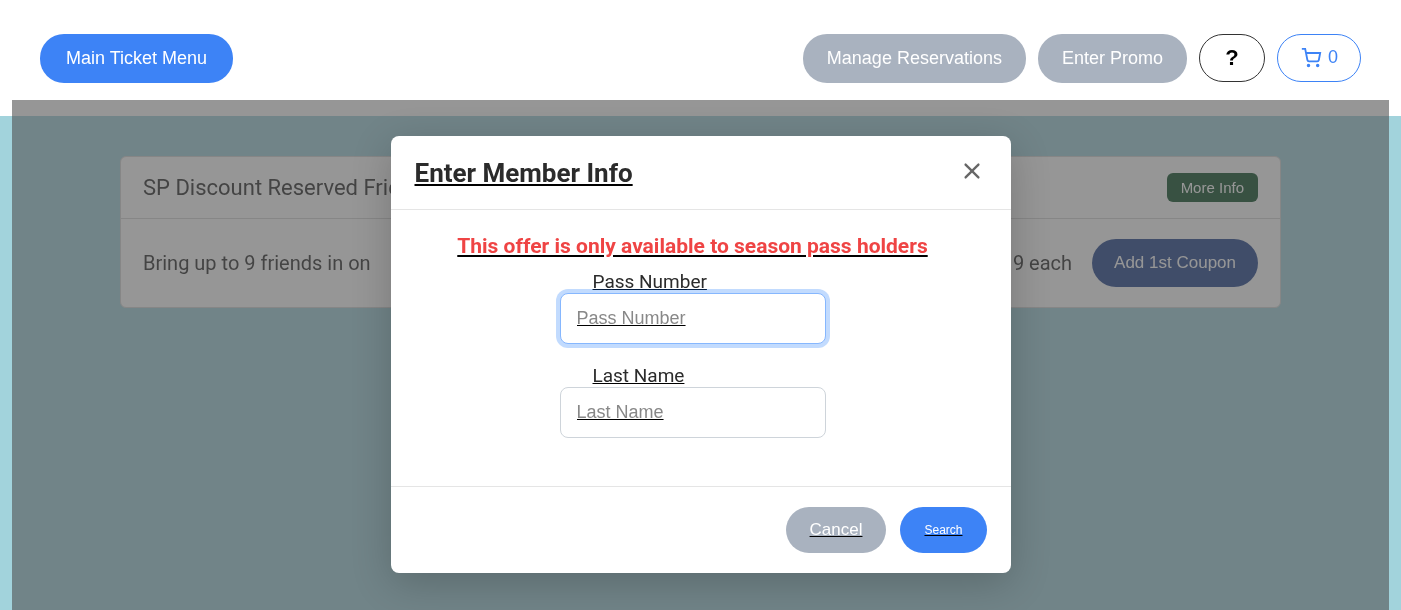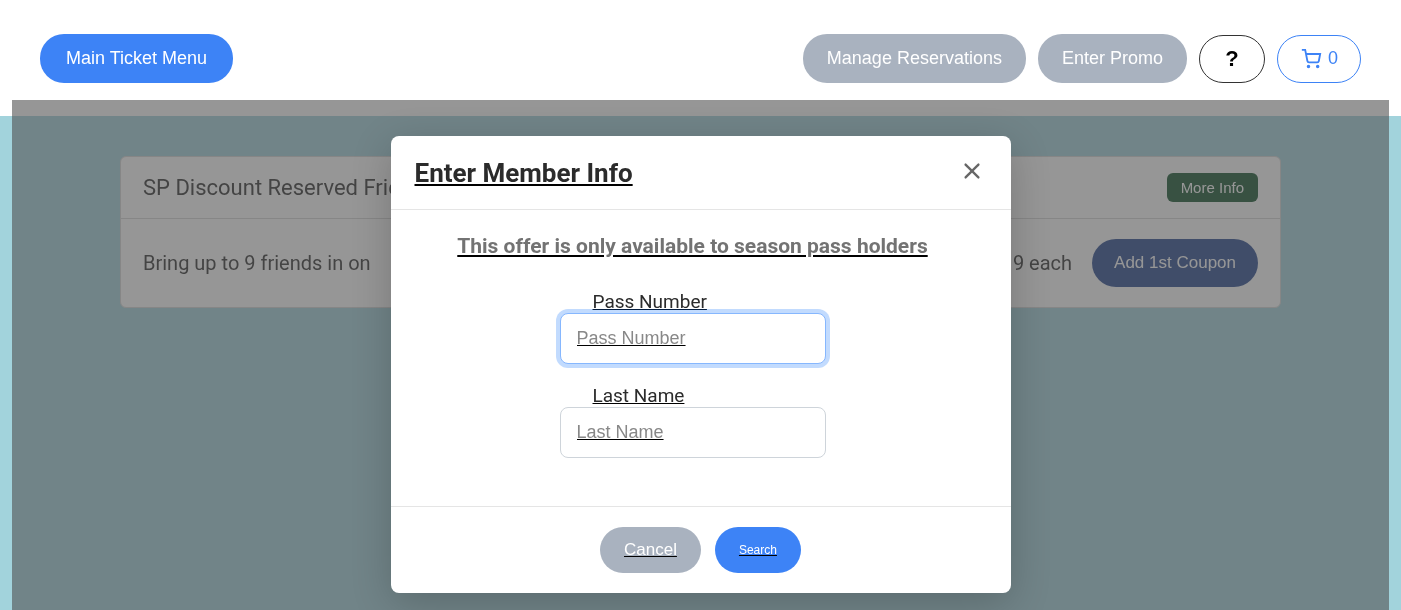--- a/index.html
+++ b/index.html
@@ -33,21 +33,21 @@
       background: #3d83f6;
       color: #ffffff;
       border: none;
       border-radius: 24px;
       padding: 14px 26px;
       font-size: 18px;
       cursor: pointer;
     }
     .header-right {
       display: flex;
-      align-items: flex-end;
+      align-items: flex-start;
       gap: 12px;
     }
     .btn-header-gray {
       background: #a9b2bf;
       color: #ffffff;
       border: none;
       border-radius: 24px;
       padding: 14px 24px;
       font-size: 18px;
       cursor: pointer;
@@ -185,22 +185,22 @@
       width: 22px;
       height: 22px;
     }
     .modal-body {
       padding: 24px 40px 28px 24px;
     }
     .modal-subtitle {
       font-size: 21px;
       font-weight: 700;
       text-align: center;
-      color: #737373;
-      margin-bottom: 32px;
+      color: #ef4444;
+      margin-bottom: 12px;
     }
     .form-row {
       display: flex;
       align-items: center;
       margin-bottom: 20px;
       flex-direction: column;
     }
     .form-label {
       width: 200px;
       font-size: 19px;
@@ -216,21 +216,21 @@
     }
     .form-input.focused {
       border-color: #86b7fe;
       box-shadow: 0 0 0 4px rgba(13,110,253,0.25);
     }
     .form-input::placeholder {
       color: #888;
     }
     .modal-footer {
       display: flex;
-      justify-content: center;
+      justify-content: flex-end;
       gap: 14px;
       padding: 20px 24px;
       border-top: 1px solid #e5e5e5;
     }
     .btn-cancel {
       background: #a9b2bf;
       color: #ffffff;
       border: none;
       border-radius: 24px;
       padding: 13px 24px;

